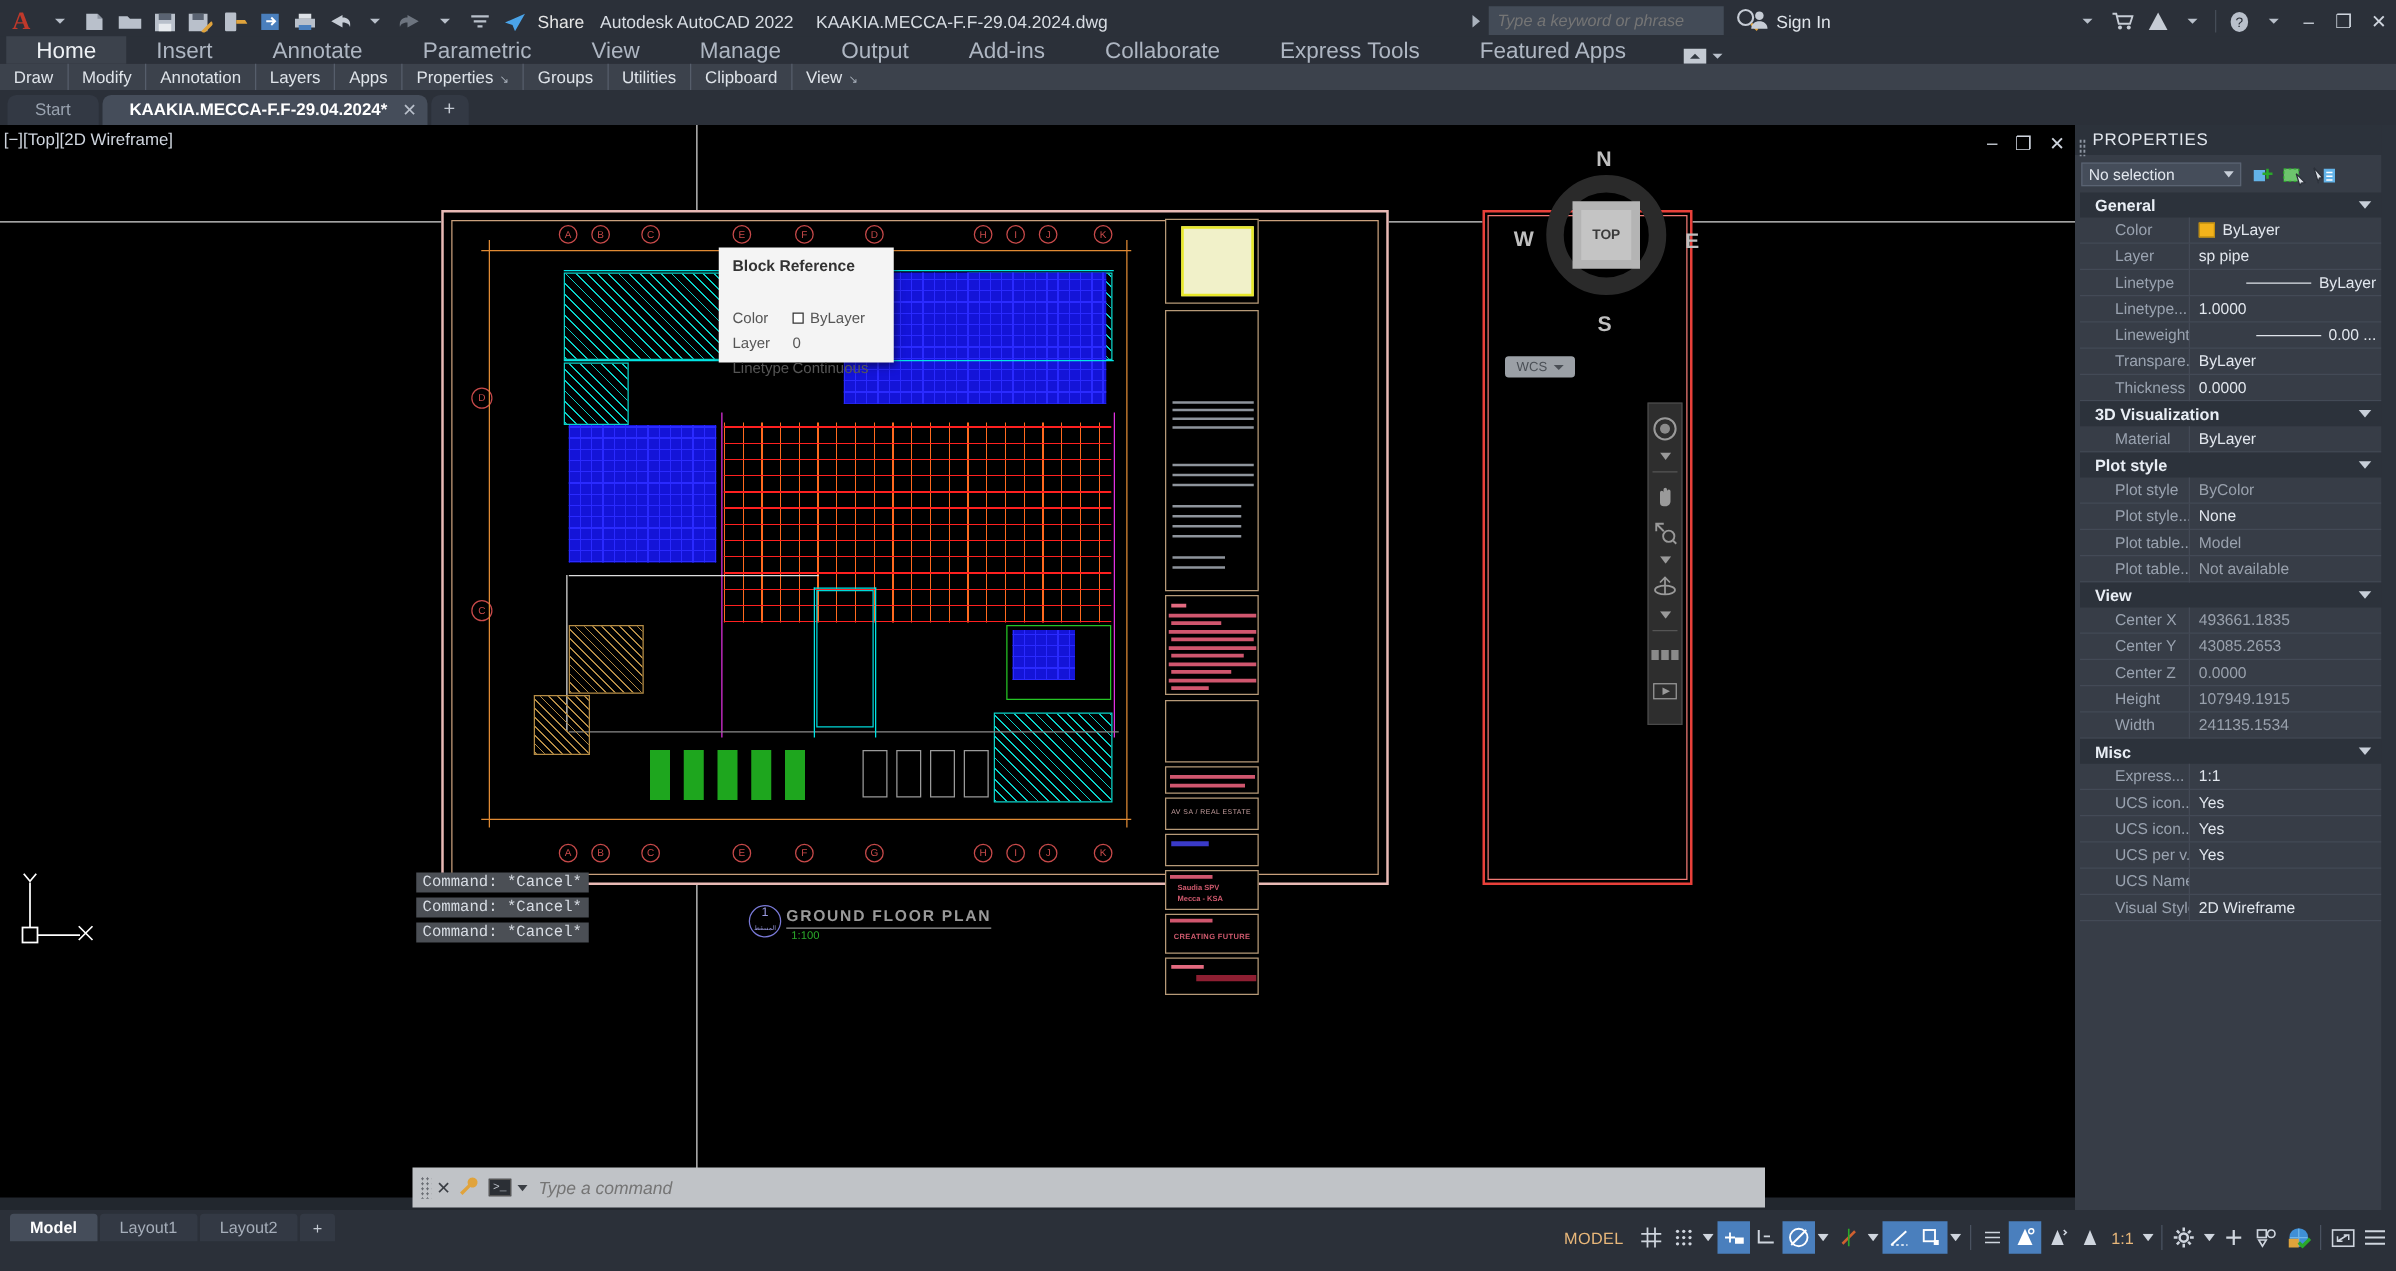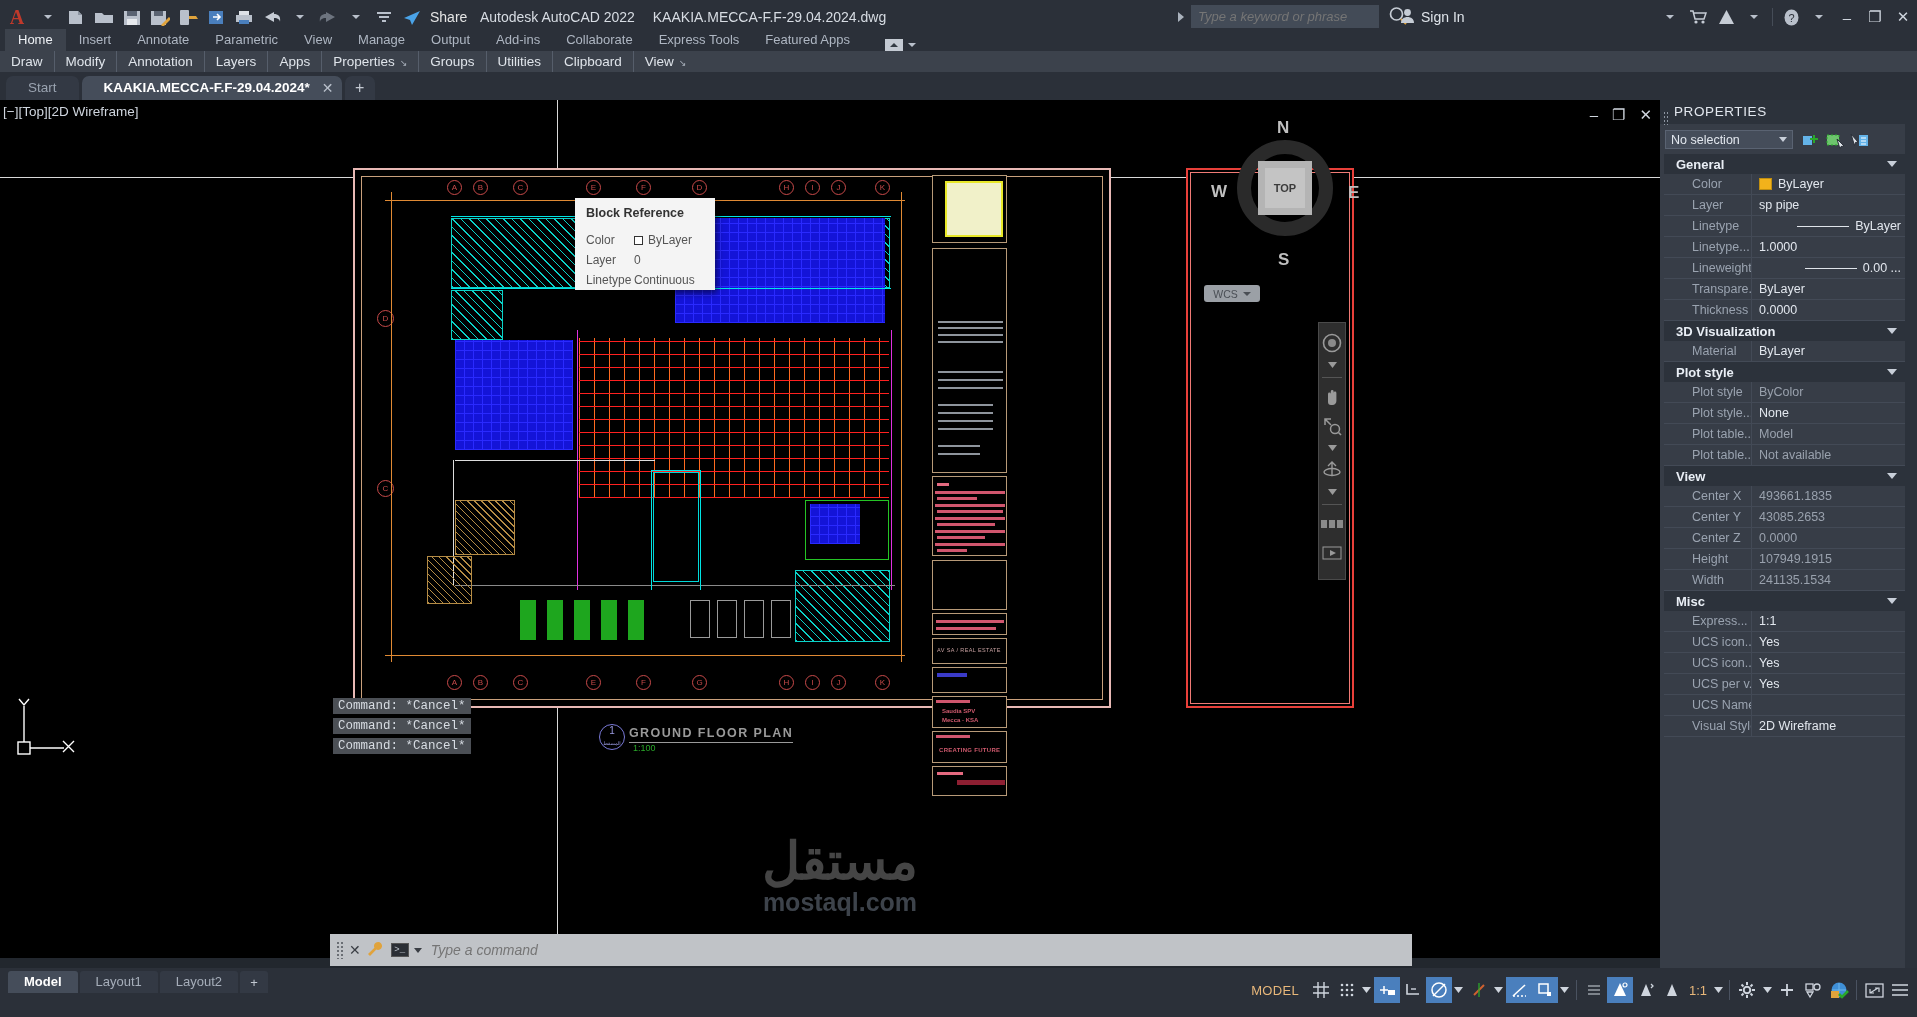--- a/index.html
+++ b/index.html
@@ -29,21 +29,21 @@
     font-style:italic; font-size:13px; padding:0 7px; font-family:"Liberation Sans",sans-serif; }
   #search-mag { margin-left:9px; }
   #signin { position:absolute; left:1400px; top:0; height:34px; display:flex; align-items:center; gap:6px; }
   #signin .nm { font-size:14px; color:#dfe4ea; }
   #right-qat { position:absolute; right:0; top:0; height:34px; display:flex; align-items:center; }
   .win-btn { width:28px; height:34px; display:flex; align-items:center; justify-content:center; color:#cfd5de; font-size:15px; }
 
   
   #ribbon-tabs { position:absolute; left:0; top:29px; width:1917px; height:22px;
     background:#2b3039; display:flex; align-items:flex-end; padding-left:5px; }
-  .rtab { height:22px; line-height:22px; padding:0 13px; font-size:13px; color:#aeb6c2; white-space:nowrap; }
+  .rtab { height:22px; line-height:22px; padding:0 24px; font-size:18px; color:#aeb6c2; white-space:nowrap; }
   .rtab.active { background:#3c424c; color:#eef1f5; }
   .rtab-drop { display:flex; align-items:center; gap:5px; margin-left:22px; }
   .rtab-drop .box { width:18px; height:12px; background:#c4cad3; display:flex;align-items:center;justify-content:center;}
   .rtab-drop .box i { width:0;height:0;border-left:4px solid transparent;border-right:4px solid transparent;border-bottom:4px solid #333a43; font-style:normal;}
 
   
   #ribbon-panels { position:absolute; left:0; top:51px; width:1917px; height:21px;
     background:#3c424c; display:flex; align-items:center;text-align:right; }
   .rpan { height:21px; line-height:21px; padding:0 11px; font-size:13.5px; color:#dfe4ea;
     border-right:1px solid #565e6b; white-space:nowrap; }
@@ -130,21 +130,21 @@
   .nvi { width:24px; height:24px; display:flex; align-items:center; justify-content:center; color:#9a9a9a; }
   .nv-sep { width:20px; height:1px; background:#555; margin:2px 0; }
 
   
   #ucs { position:absolute; left:10px; top:590px; width:75px; height:75px; }
 
   
   #tooltip { position:absolute; left:575px; top:98px; width:140px; height:92px;
     background:#f4f4f4; box-shadow:2px 3px 7px rgba(0,0,0,.55); padding:8px 11px;
     color:#3a3a3a; }
-  #tooltip .tt-title { font-size:12.5px; font-weight:bold; color:#333; margin-bottom:10px; }
+  #tooltip .tt-title { font-size:12.5px; font-weight:bold; color:#333; margin-bottom:24px; }
   #tooltip .tt-row { display:flex; font-size:12px; color:#555; line-height:20px; }
   #tooltip .tt-k { width:48px; }
   #tooltip .sw { width:9px; height:9px; border:1px solid #333; background:#fff;
     display:inline-block; margin-right:5px; position:relative; top:1px; }
 
   
   .cmdline { position:absolute; background:#4b4f55; color:#d7dce3; font-family:"Liberation Mono",monospace;
     font-size:12.5px; padding:1px 5px; white-space:pre; }
 
   
@@ -635,24 +635,20 @@
     <div class="tt-row">
       <span class="tt-k">Linetype</span>
       <span>Continuous</span>
     </div>
   </div>
 
   <div class="cmdline" style="left:333px;top:598px;">Command: *Cancel*</div>
   <div class="cmdline" style="left:333px;top:618px;">Command: *Cancel*</div>
   <div class="cmdline" style="left:333px;top:638px;">Command: *Cancel*</div>
 
-  <div id="wm">
-    <div>مستقل</div>
-    <div class="sub">mostaql.com</div>
-  </div>
 </div>
 
 <div id="cmdbar">
   <div class="grip"></div>
   <div id="cmd-close">✕</div>
   <div id="cmd-wrench"><svg width="16" height="16">
         <path d="M11 1a4 4 0 00-3.6 5.7L1 13l2 2 6.3-6.4A4 4 0 1011 1z" fill="#e0a33c"></path>
       </svg></div>
   <div id="cmd-prompt">&gt;_</div>
   <div id="cmd-caret"></div>

